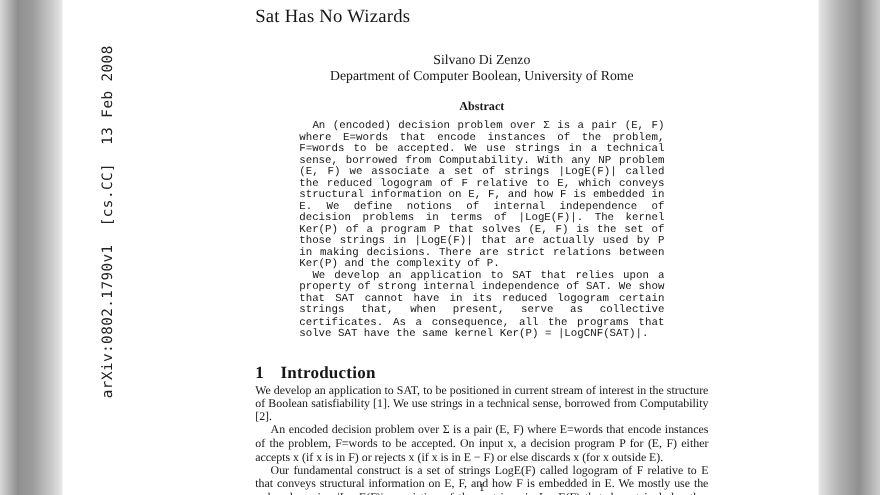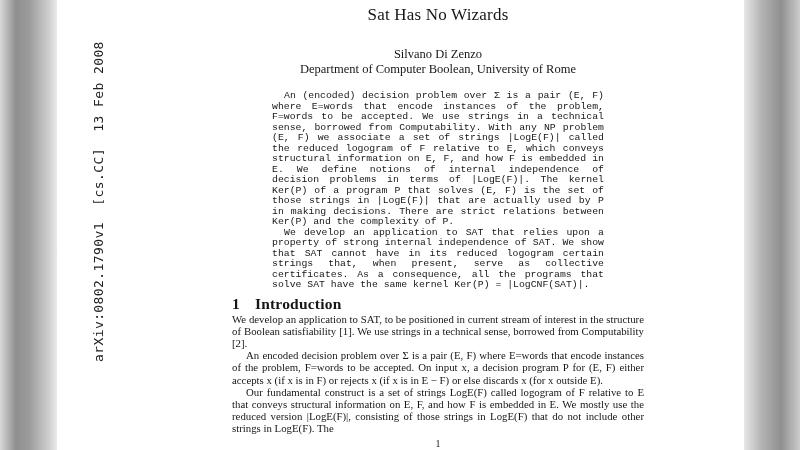--- a/index.html
+++ b/index.html
@@ -50,21 +50,20 @@
 
   .content {
     position: absolute;
     left: 175px;
     width: 412px;
     top: 0;
     padding-top: 5px;
   }
 
   .title {
-    text-align: center;
     font-size: 17px;
     font-weight: normal;
     letter-spacing: 0.2px;
   }
 
   .byline {
     text-align: center;
     font-size: 12.5px;
     line-height: 15px;
     margin-top: 22px;
@@ -84,21 +83,21 @@
     font-size: 9.8px;
     line-height: 10.5px;
     text-align: justify;
     text-indent: 12px;
     font-family: Liberation Mono, monospace;
   }
 
   .section-heading {
     font-size: 15.5px;
     font-weight: bold;
-    margin-top: 4px;
+    margin-top: 22px;
     letter-spacing: 0.2px;
   }
   .section-heading .num { margin-right: 15px; }
 
   .body { margin-top: 0; font-family: Liberation Serif, serif; }
   .body p {
     font-size: 10.8px;
     line-height: 12.2px;
     text-align: justify;
   }
@@ -128,20 +127,21 @@
     <div class="content">
 
       <div class="title">Sat Has No Wizards</div>
 
       <div class="byline">
         <div>Silvano Di Zenzo</div>
         <div>Department of Computer Boolean, University of Rome</div>
       </div>
 
       <div class="abstract">
+        <div class="abstract-heading">Abstract</div>
         <p>An (encoded) decision problem over Σ is a pair (E, F) where E=words that encode instances of the problem, F=words to be accepted.  We use strings in a technical sense, borrowed from Computability.  With any NP problem (E, F) we associate a set of strings |LogE(F)| called the reduced logogram of F relative to E, which conveys structural information on E, F, and how F is embedded in E. We define notions of internal independence of decision problems in terms of |LogE(F)|.  The kernel Ker(P) of a program P that solves (E, F) is the set of those strings in |LogE(F)| that are actually used by P in making decisions. There are strict relations between Ker(P) and the complexity of P.</p>
         <p>We develop an application to SAT that relies upon a property of strong internal independence of SAT. We show that SAT cannot have in its reduced logogram certain strings that, when present, serve as collective certificates. As a consequence, all the programs that solve SAT have the same kernel Ker(P) = |LogCNF(SAT)|.</p>
       </div>
 
       <div class="section-heading">
         <span class="num">1</span><span>Introduction</span>
       </div>
 
       <div class="body">
         <p>We develop an application to SAT, to be positioned in current stream of interest in the structure of Boolean satisfiability [1].  We use strings in a technical sense, borrowed from Computability [2].</p>

